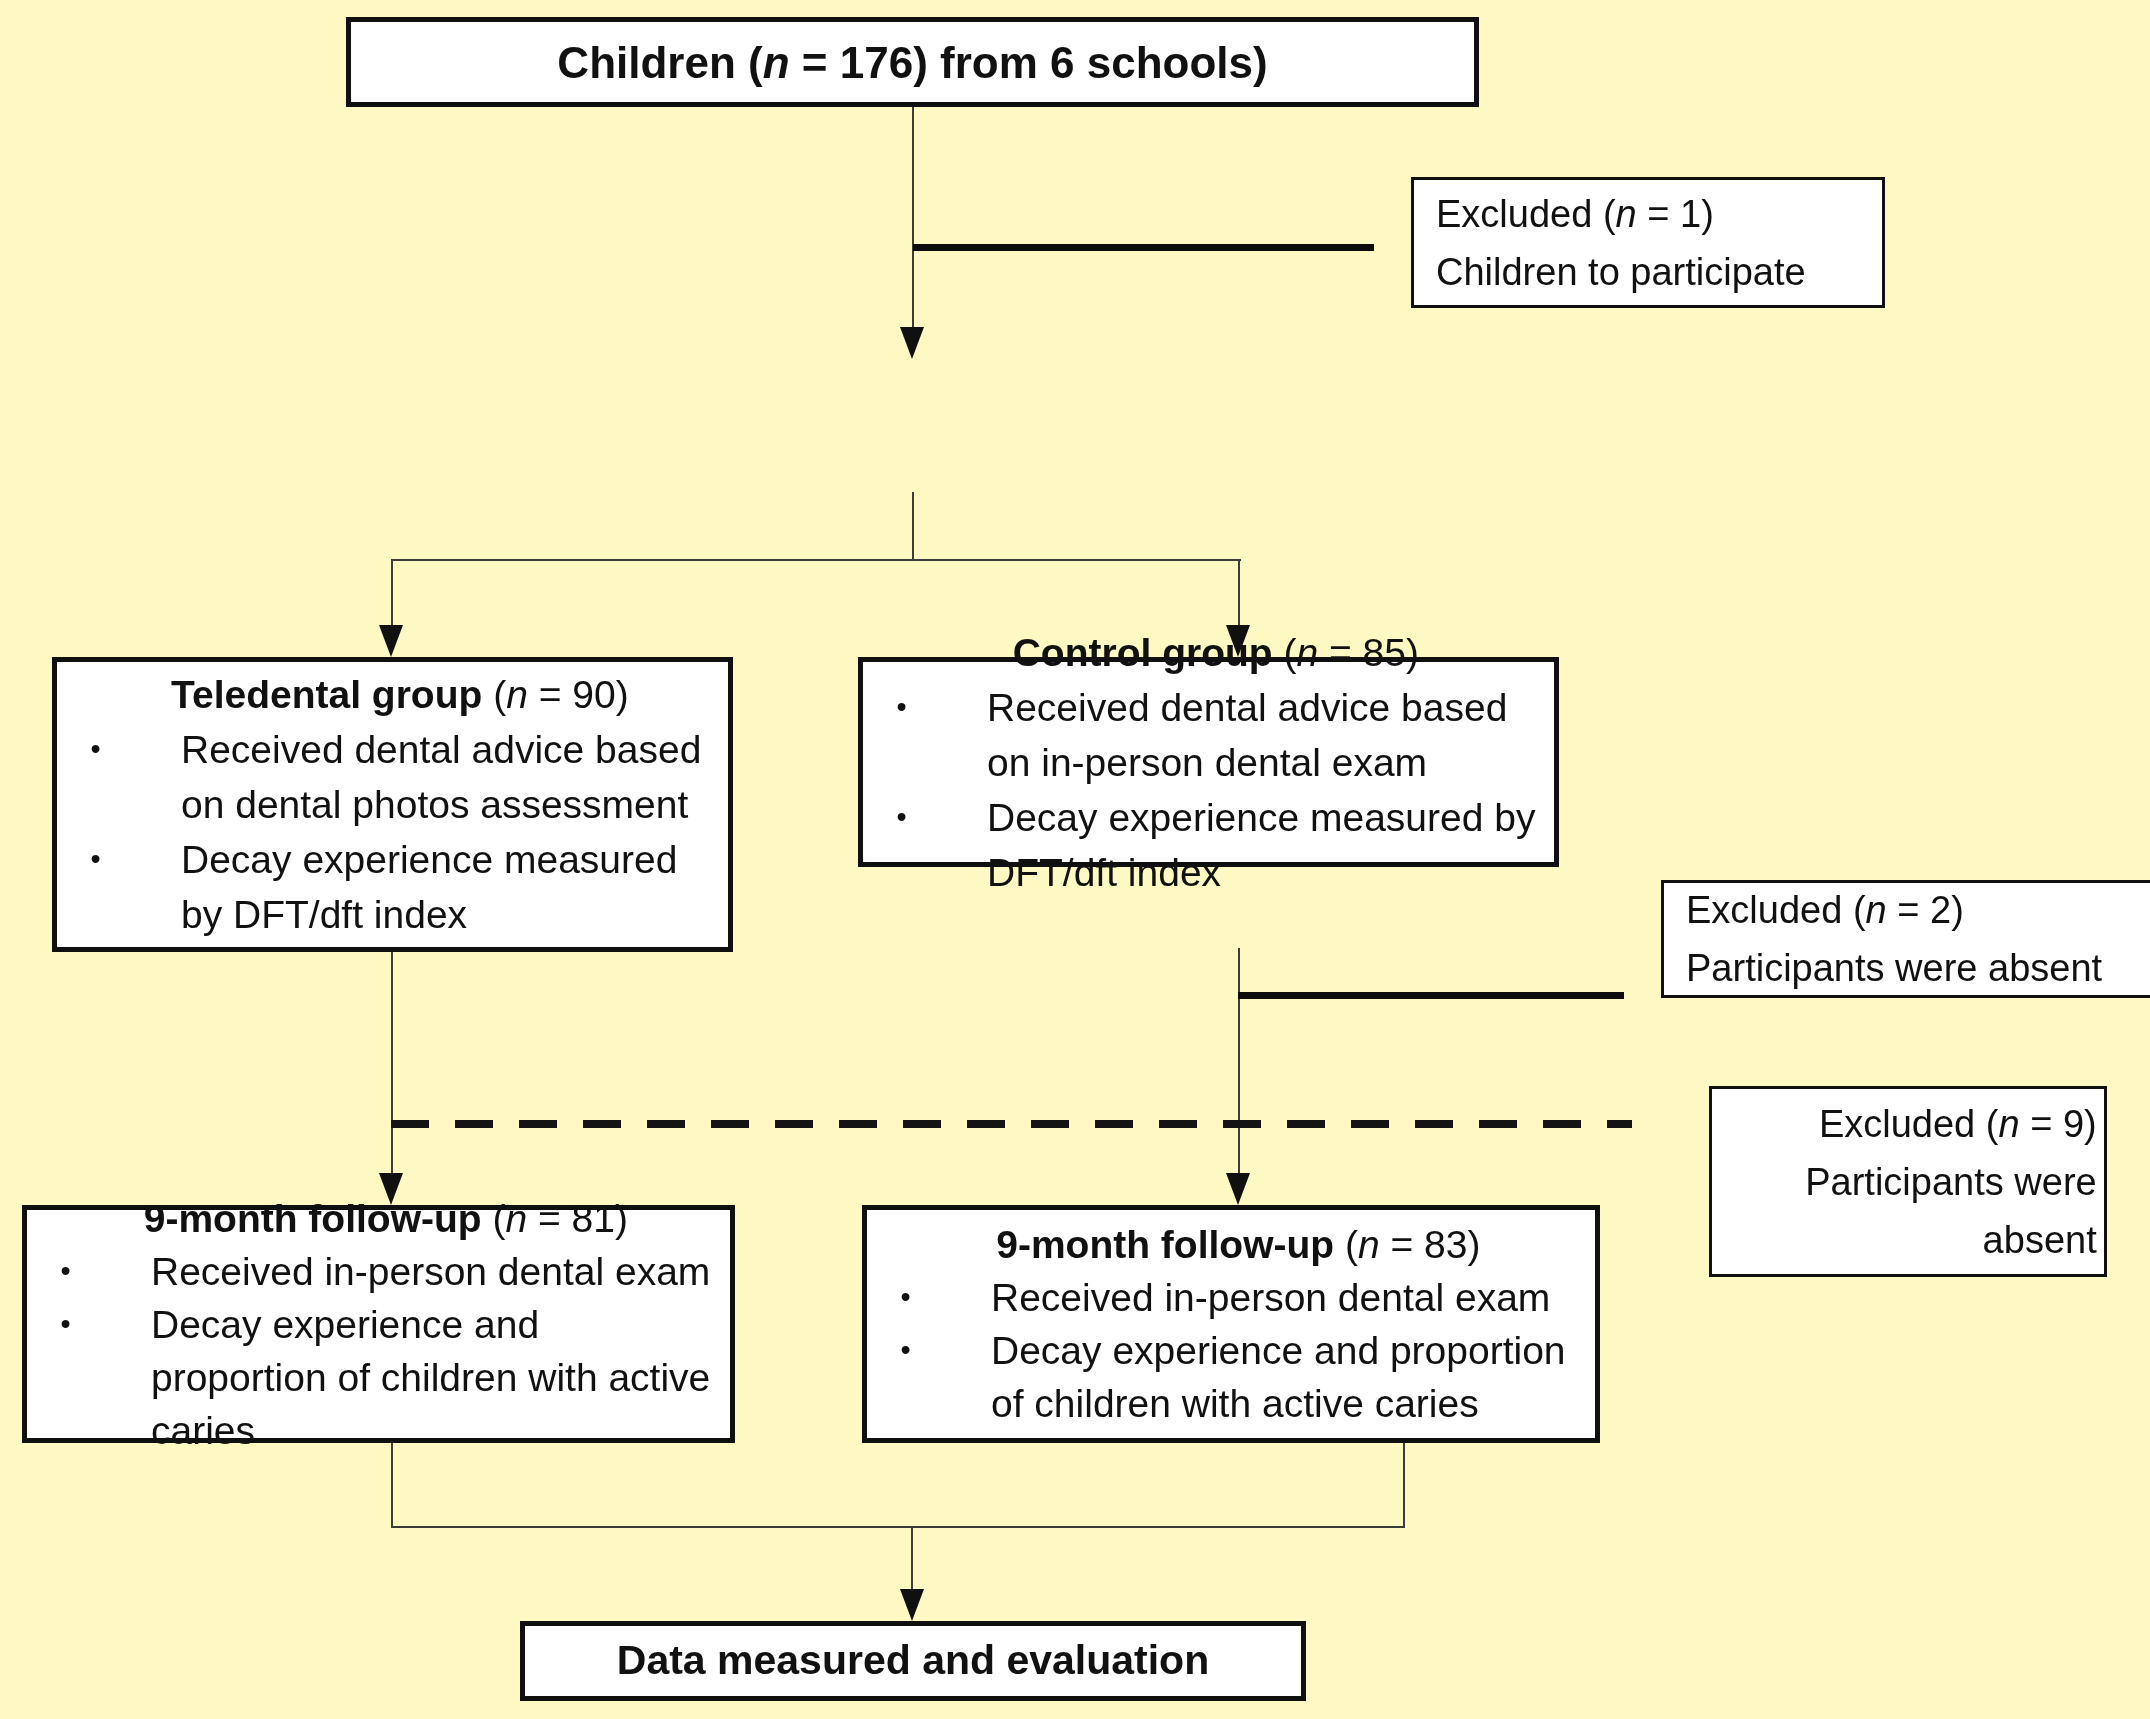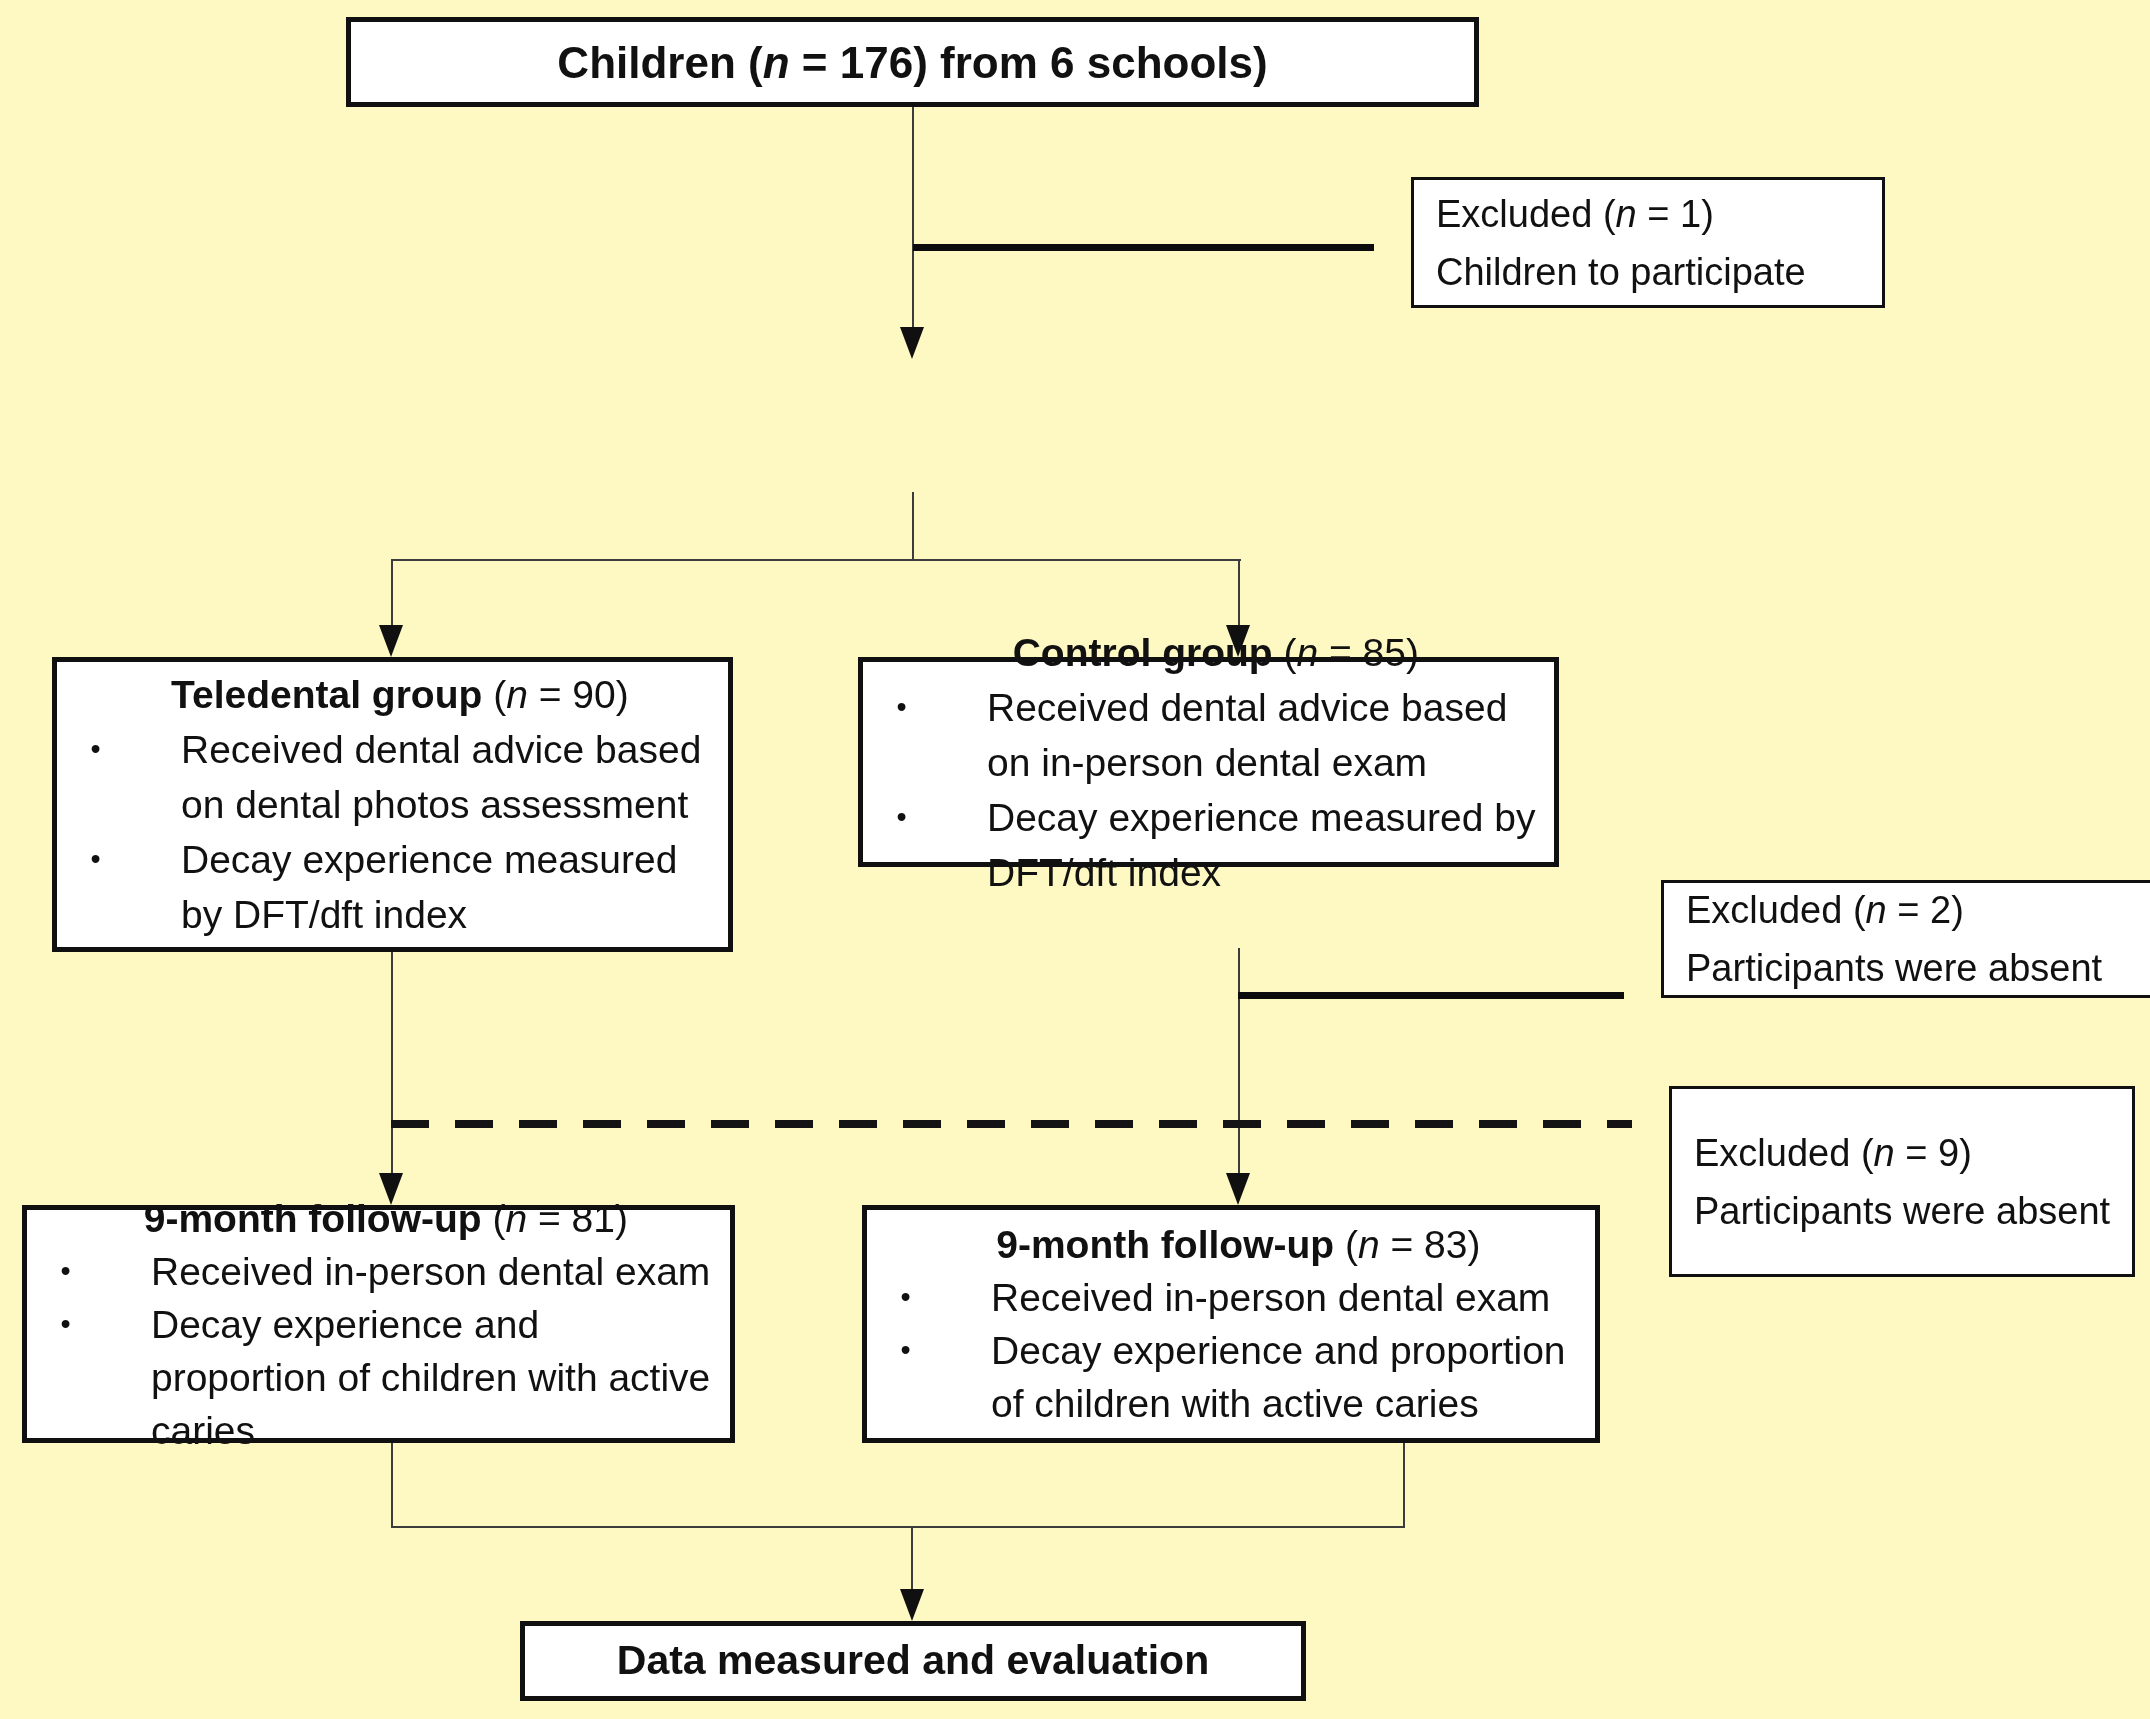--- a/index.html
+++ b/index.html
@@ -93,21 +93,21 @@
   <div class="vline" style="left:1238px;top:948px;height:228px;"></div>
   <div class="thickline" style="left:1238px;top:992px;width:386px;"></div>
   <div class="box thinb leftpad" style="left:1624px;top:880px;width:514px;height:118px;">
     <div class="t-excl"><span>Excluded (</span><span class="it">n</span><span> = 2)</span></div>
     <div class="t-excl">Participants were absent</div>
   </div>
 
   <div class="vline" style="left:391px;top:952px;height:224px;"></div>
 
   <div class="dashline" style="left:391px;top:1120px;width:1241px;"></div>
-  <div class="box thinb leftpad" style="left:1632px;top:1086px;width:466px;height:191px;">
+  <div class="box thinb leftpad" style="left:1672px;top:1086px;width:398px;height:191px;text-align:right;">
     <div class="t-excl"><span>Excluded (</span><span class="it">n</span><span> = 9)</span></div>
     <div class="t-excl">Participants were absent</div>
   </div>
 
   <div class="arrow" style="left:379px;top:1173px;"></div>
   <div class="arrow" style="left:1226px;top:1173px;"></div>
 
   <div class="box" style="left:22px;top:1205px;width:713px;height:238px;padding:4.4px 7.3px 4.4px 22px;">
     <div class="t-follow gtitle"><span class="b">9-month follow-up</span><span> (</span><span class="it">n</span><span> = 81)</span></div>
     <div class="t-follow bullet">

